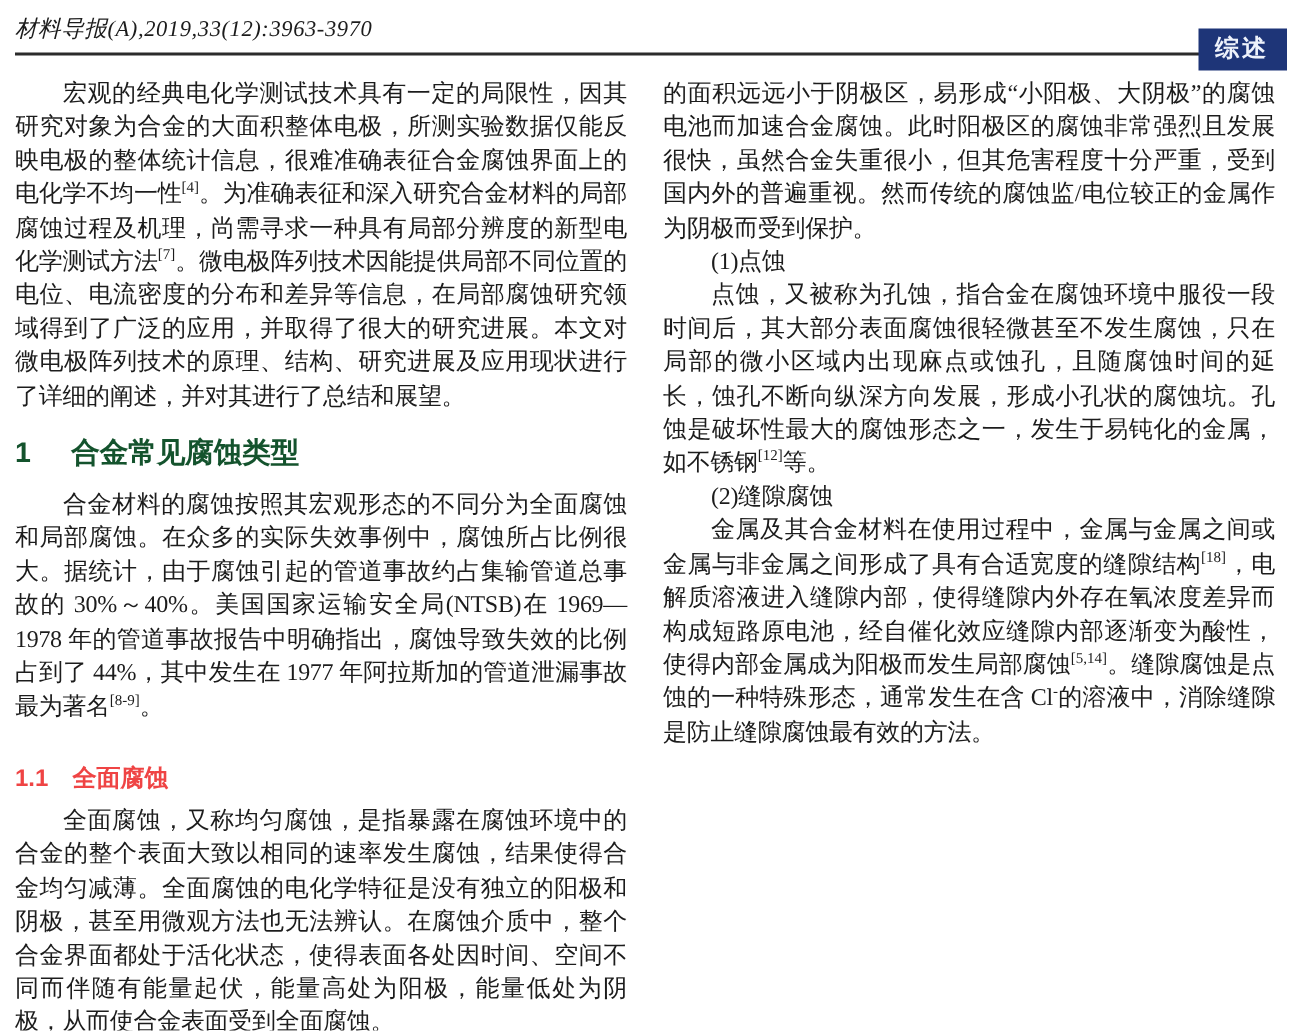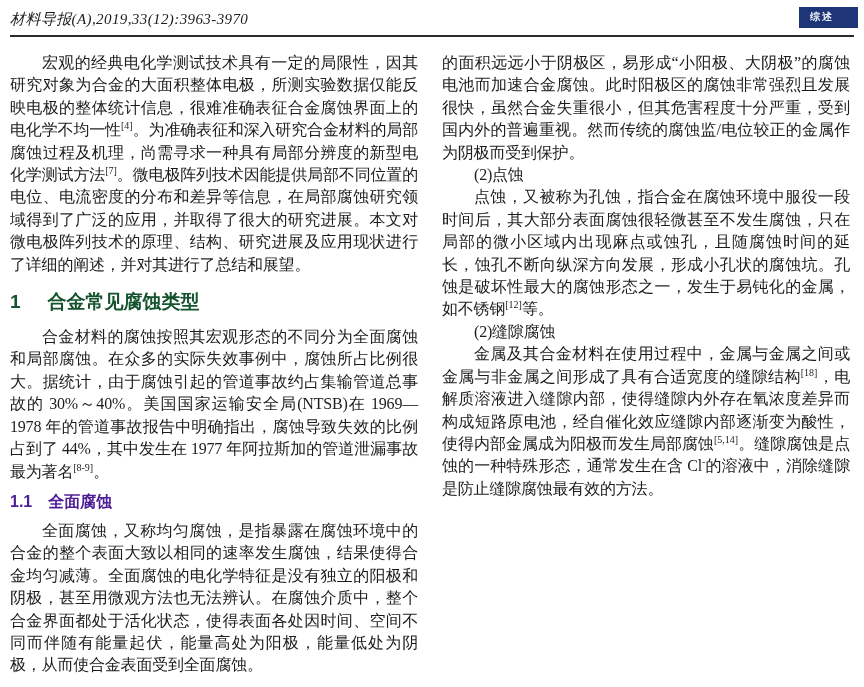--- a/index.html
+++ b/index.html
@@ -13,43 +13,43 @@
     display:flex;justify-content:space-between;align-items:flex-start;
     height:27px;
   }
   .journal-cite{
     font-style:italic;font-size:15px;letter-spacing:0.4px;
     padding-top:4px;white-space:nowrap;
   }
   .review-badge{
     background:#1e3578;color:#eef2fb;
     font-family:"Liberation Sans","DejaVu Sans",sans-serif;
-    font-size:10px;font-weight:bold;
-    padding:3px 24px 4px 11px;margin-right:-4px;margin-top:1px;
+    font-size:16px;font-weight:bold;
+    padding:3px 12px 4px 11px;margin-right:-4px;margin-top:13px;
     letter-spacing:2px;
   }
   .rule{border:none;border-top:2px solid #2b2b2b;margin:2px 0 0 0;}
   .columns{display:flex;gap:24px;padding-top:15px;}
   .col{width:408px;box-sizing:border-box;}
   .para{
     margin:0;font-size:16px;line-height:22.4px;
     text-align:justify;letter-spacing:-0.2px;
   }
   .para.indent{text-indent:2em;}
   .para sup{font-size:10px;line-height:0;letter-spacing:0;}
   .sec1{
     font-family:"Liberation Sans","DejaVu Sans",sans-serif;
     font-weight:bold;font-size:19px;color:#14532d;
     margin:13px 0 11px 0;
   }
   .sec1 .sec-num{margin-right:27px;}
   .sec2{
     font-family:"Liberation Sans","DejaVu Sans",sans-serif;
-    font-weight:bold;font-size:16px;color:#4c1d95;
-    margin:9px 0 7px 0;
+    font-weight:bold;font-size:16px;color:#ef4444;
+    margin:26px 0 7px 0;
   }
   .sec2 .sec-num{margin-right:16px;}
 </style>
 </head>
 <body>
 
 <div class="page">
   <div class="header-row">
     <div class="journal-cite">材料导报(A),2019,33(12):3963-3970</div>
     <div class="review-badge">综述</div>
@@ -58,19 +58,19 @@
   <div class="columns">
     <div class="col">
         <p class="para indent">宏观的经典电化学测试技术具有一定的局限性，因其研究对象为合金的大面积整体电极，所测实验数据仅能反映电极的整体统计信息，很难准确表征合金腐蚀界面上的电化学不均一性<sup>[4]</sup>。为准确表征和深入研究合金材料的局部腐蚀过程及机理，尚需寻求一种具有局部分辨度的新型电化学测试方法<sup>[7]</sup>。微电极阵列技术因能提供局部不同位置的电位、电流密度的分布和差异等信息，在局部腐蚀研究领域得到了广泛的应用，并取得了很大的研究进展。本文对微电极阵列技术的原理、结构、研究进展及应用现状进行了详细的阐述，并对其进行了总结和展望。</p>
         <div class="sec1"><span class="sec-num">1</span><span>合金常见腐蚀类型</span></div>
         <p class="para indent">合金材料的腐蚀按照其宏观形态的不同分为全面腐蚀和局部腐蚀。在众多的实际失效事例中，腐蚀所占比例很大。据统计，由于腐蚀引起的管道事故约占集输管道总事故的 30%～40%。美国国家运输安全局(NTSB)在 1969—1978 年的管道事故报告中明确指出，腐蚀导致失效的比例占到了 44%，其中发生在 1977 年阿拉斯加的管道泄漏事故最为著名<sup>[8-9]</sup>。</p>
         <div class="sec2"><span class="sec-num">1.1</span><span>全面腐蚀</span></div>
         <p class="para indent">全面腐蚀，又称均匀腐蚀，是指暴露在腐蚀环境中的合金的整个表面大致以相同的速率发生腐蚀，结果使得合金均匀减薄。全面腐蚀的电化学特征是没有独立的阳极和阴极，甚至用微观方法也无法辨认。在腐蚀介质中，整个合金界面都处于活化状态，使得表面各处因时间、空间不同而伴随有能量起伏，能量高处为阳极，能量低处为阴极，从而使合金表面受到全面腐蚀。</p>
       </div>
     <div class="col">
         <p class="para">的面积远远小于阴极区，易形成“小阳极、大阴极”的腐蚀电池而加速合金腐蚀。此时阳极区的腐蚀非常强烈且发展很快，虽然合金失重很小，但其危害程度十分严重，受到国内外的普遍重视。然而传统的腐蚀监/电位较正的金属作为阴极而受到保护。</p>
-        <p class="para indent">(2)点蚀</p>
+        <p class="para indent">(1)点蚀</p>
         <p class="para indent">点蚀，又被称为孔蚀，指合金在腐蚀环境中服役一段时间后，其大部分表面腐蚀很轻微甚至不发生腐蚀，只在局部的微小区域内出现麻点或蚀孔，且随腐蚀时间的延长，蚀孔不断向纵深方向发展，形成小孔状的腐蚀坑。孔蚀是破坏性最大的腐蚀形态之一，发生于易钝化的金属，如不锈钢<sup>[12]</sup>等。</p>
         <p class="para indent">(2)缝隙腐蚀</p>
         <p class="para indent">金属及其合金材料在使用过程中，金属与金属之间或金属与非金属之间形成了具有合适宽度的缝隙结构<sup>[18]</sup>，电解质溶液进入缝隙内部，使得缝隙内外存在氧浓度差异而构成短路原电池，经自催化效应缝隙内部逐渐变为酸性，使得内部金属成为阳极而发生局部腐蚀<sup>[5,14]</sup>。缝隙腐蚀是点蚀的一种特殊形态，通常发生在含 Cl<sup>-</sup>的溶液中，消除缝隙是防止缝隙腐蚀最有效的方法。</p>
       </div>
   </div>
 </div>
 
 </body></html>

